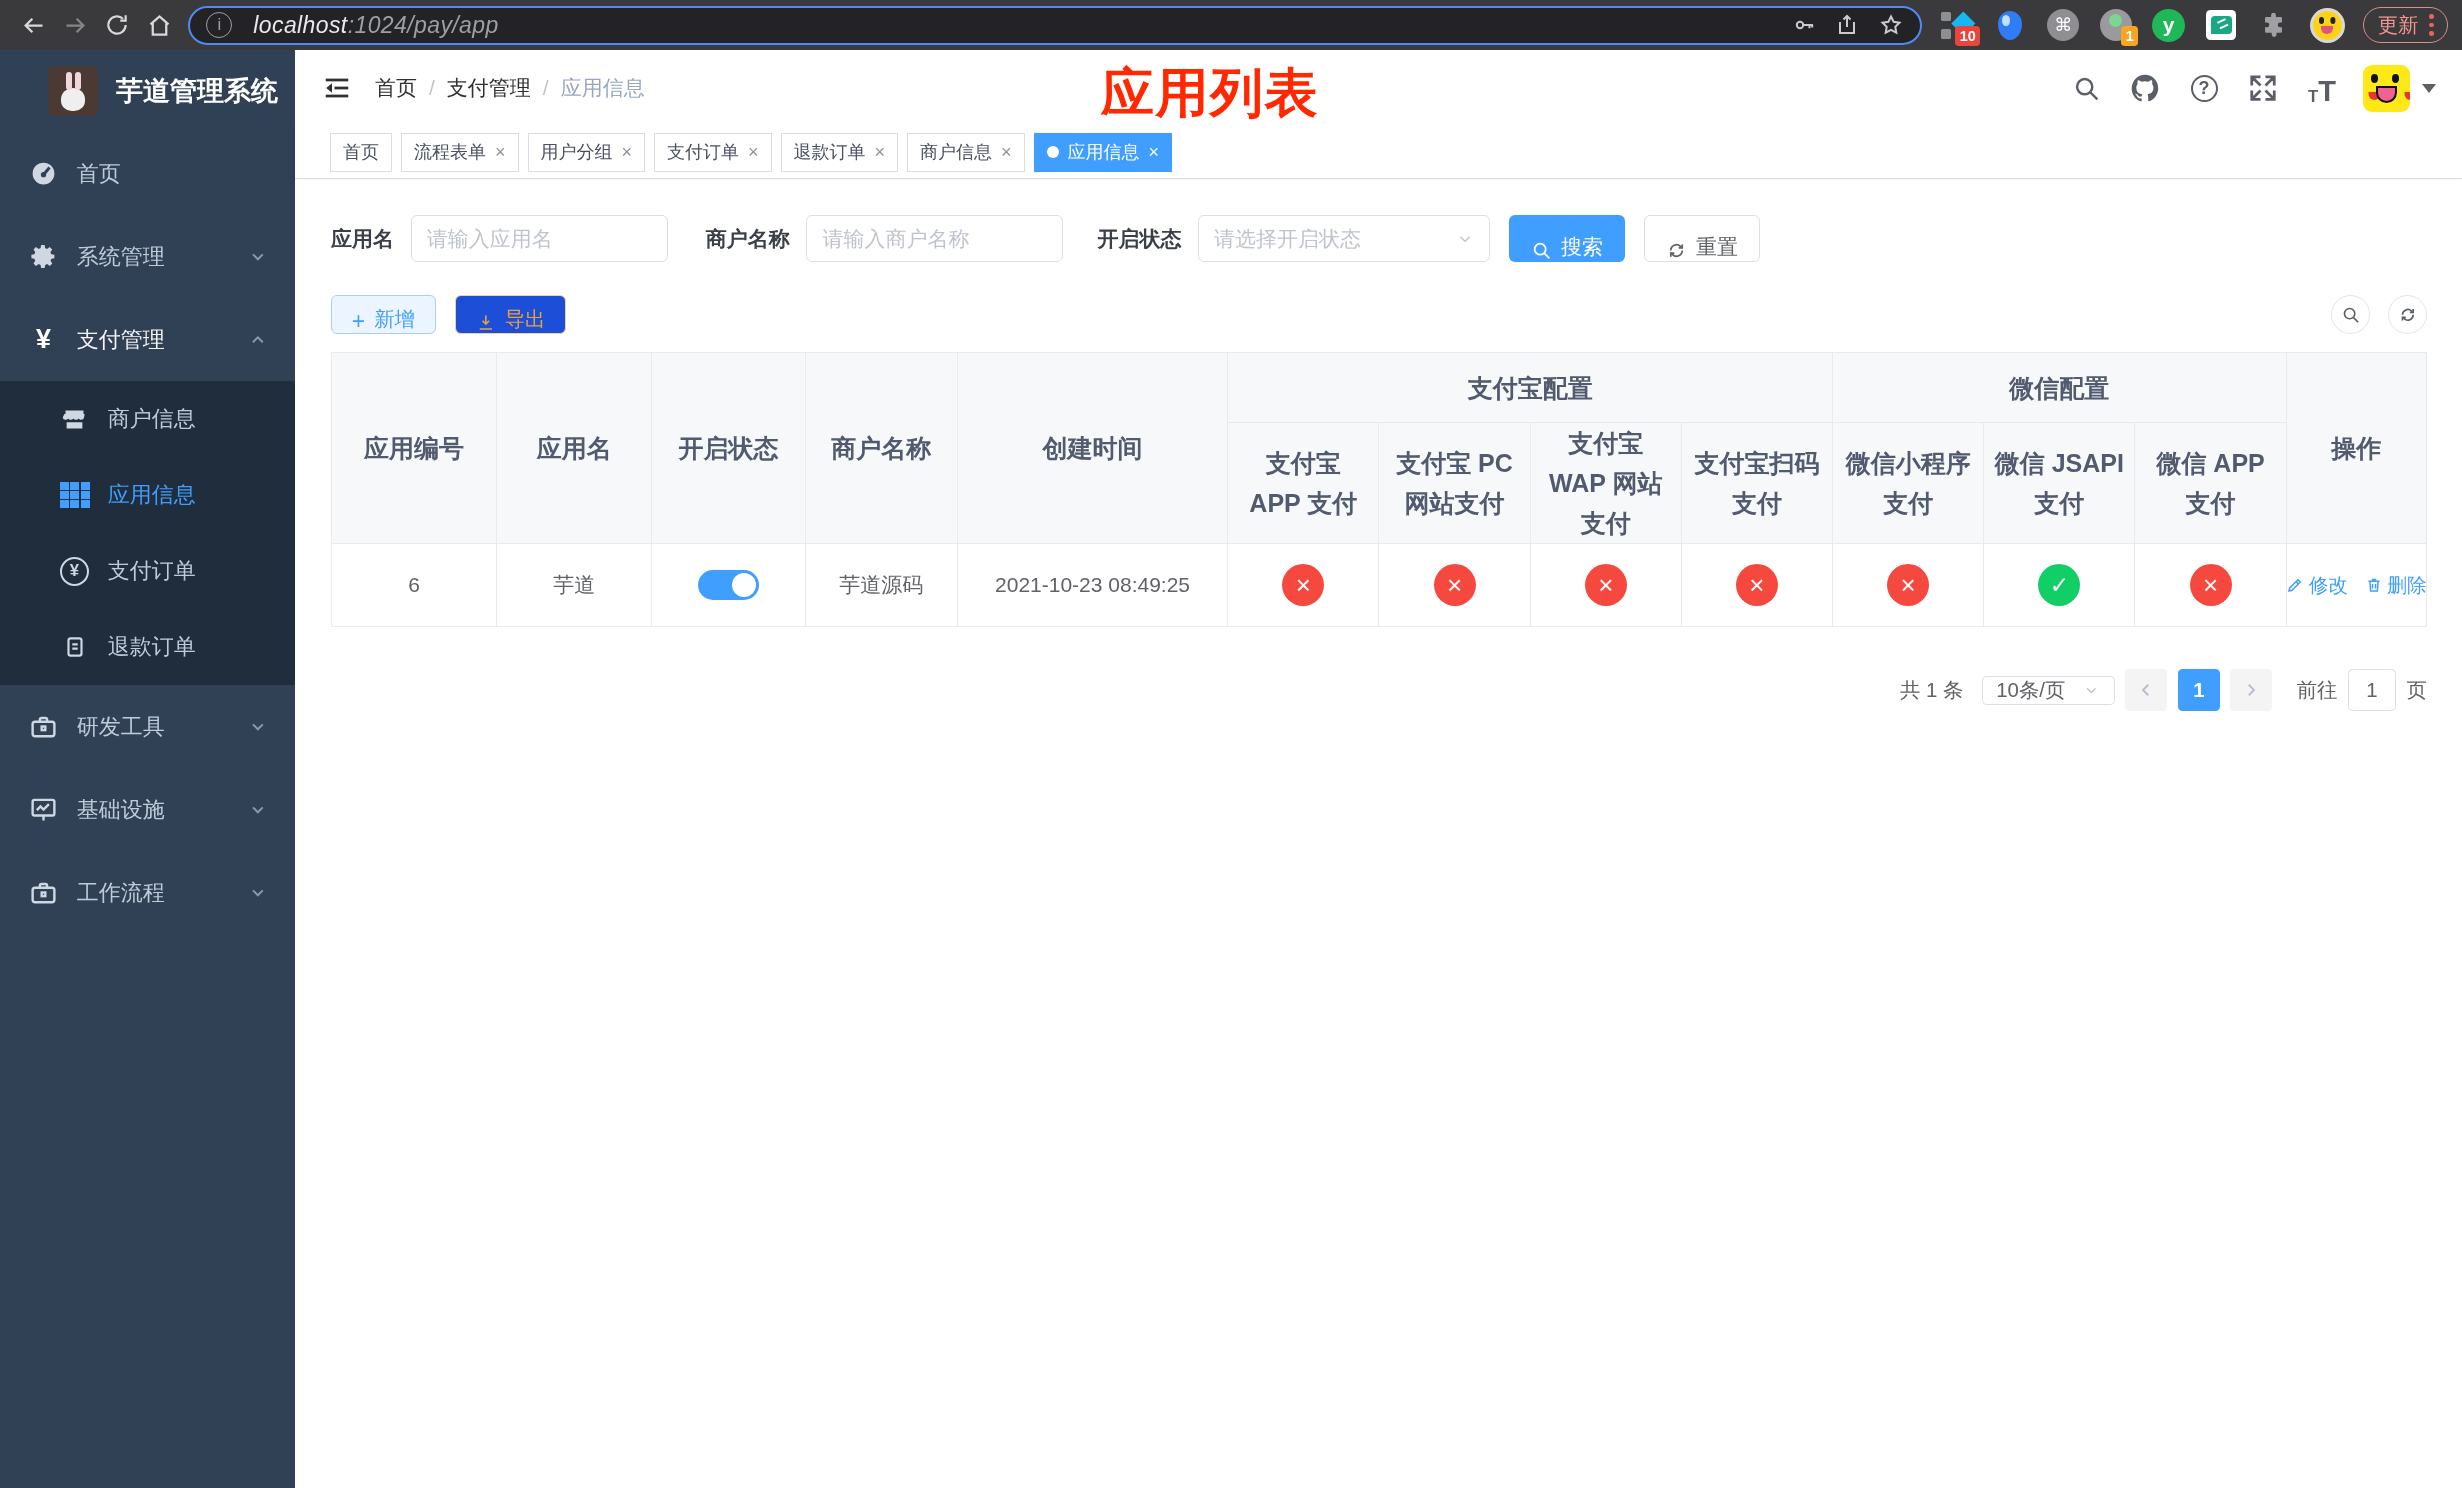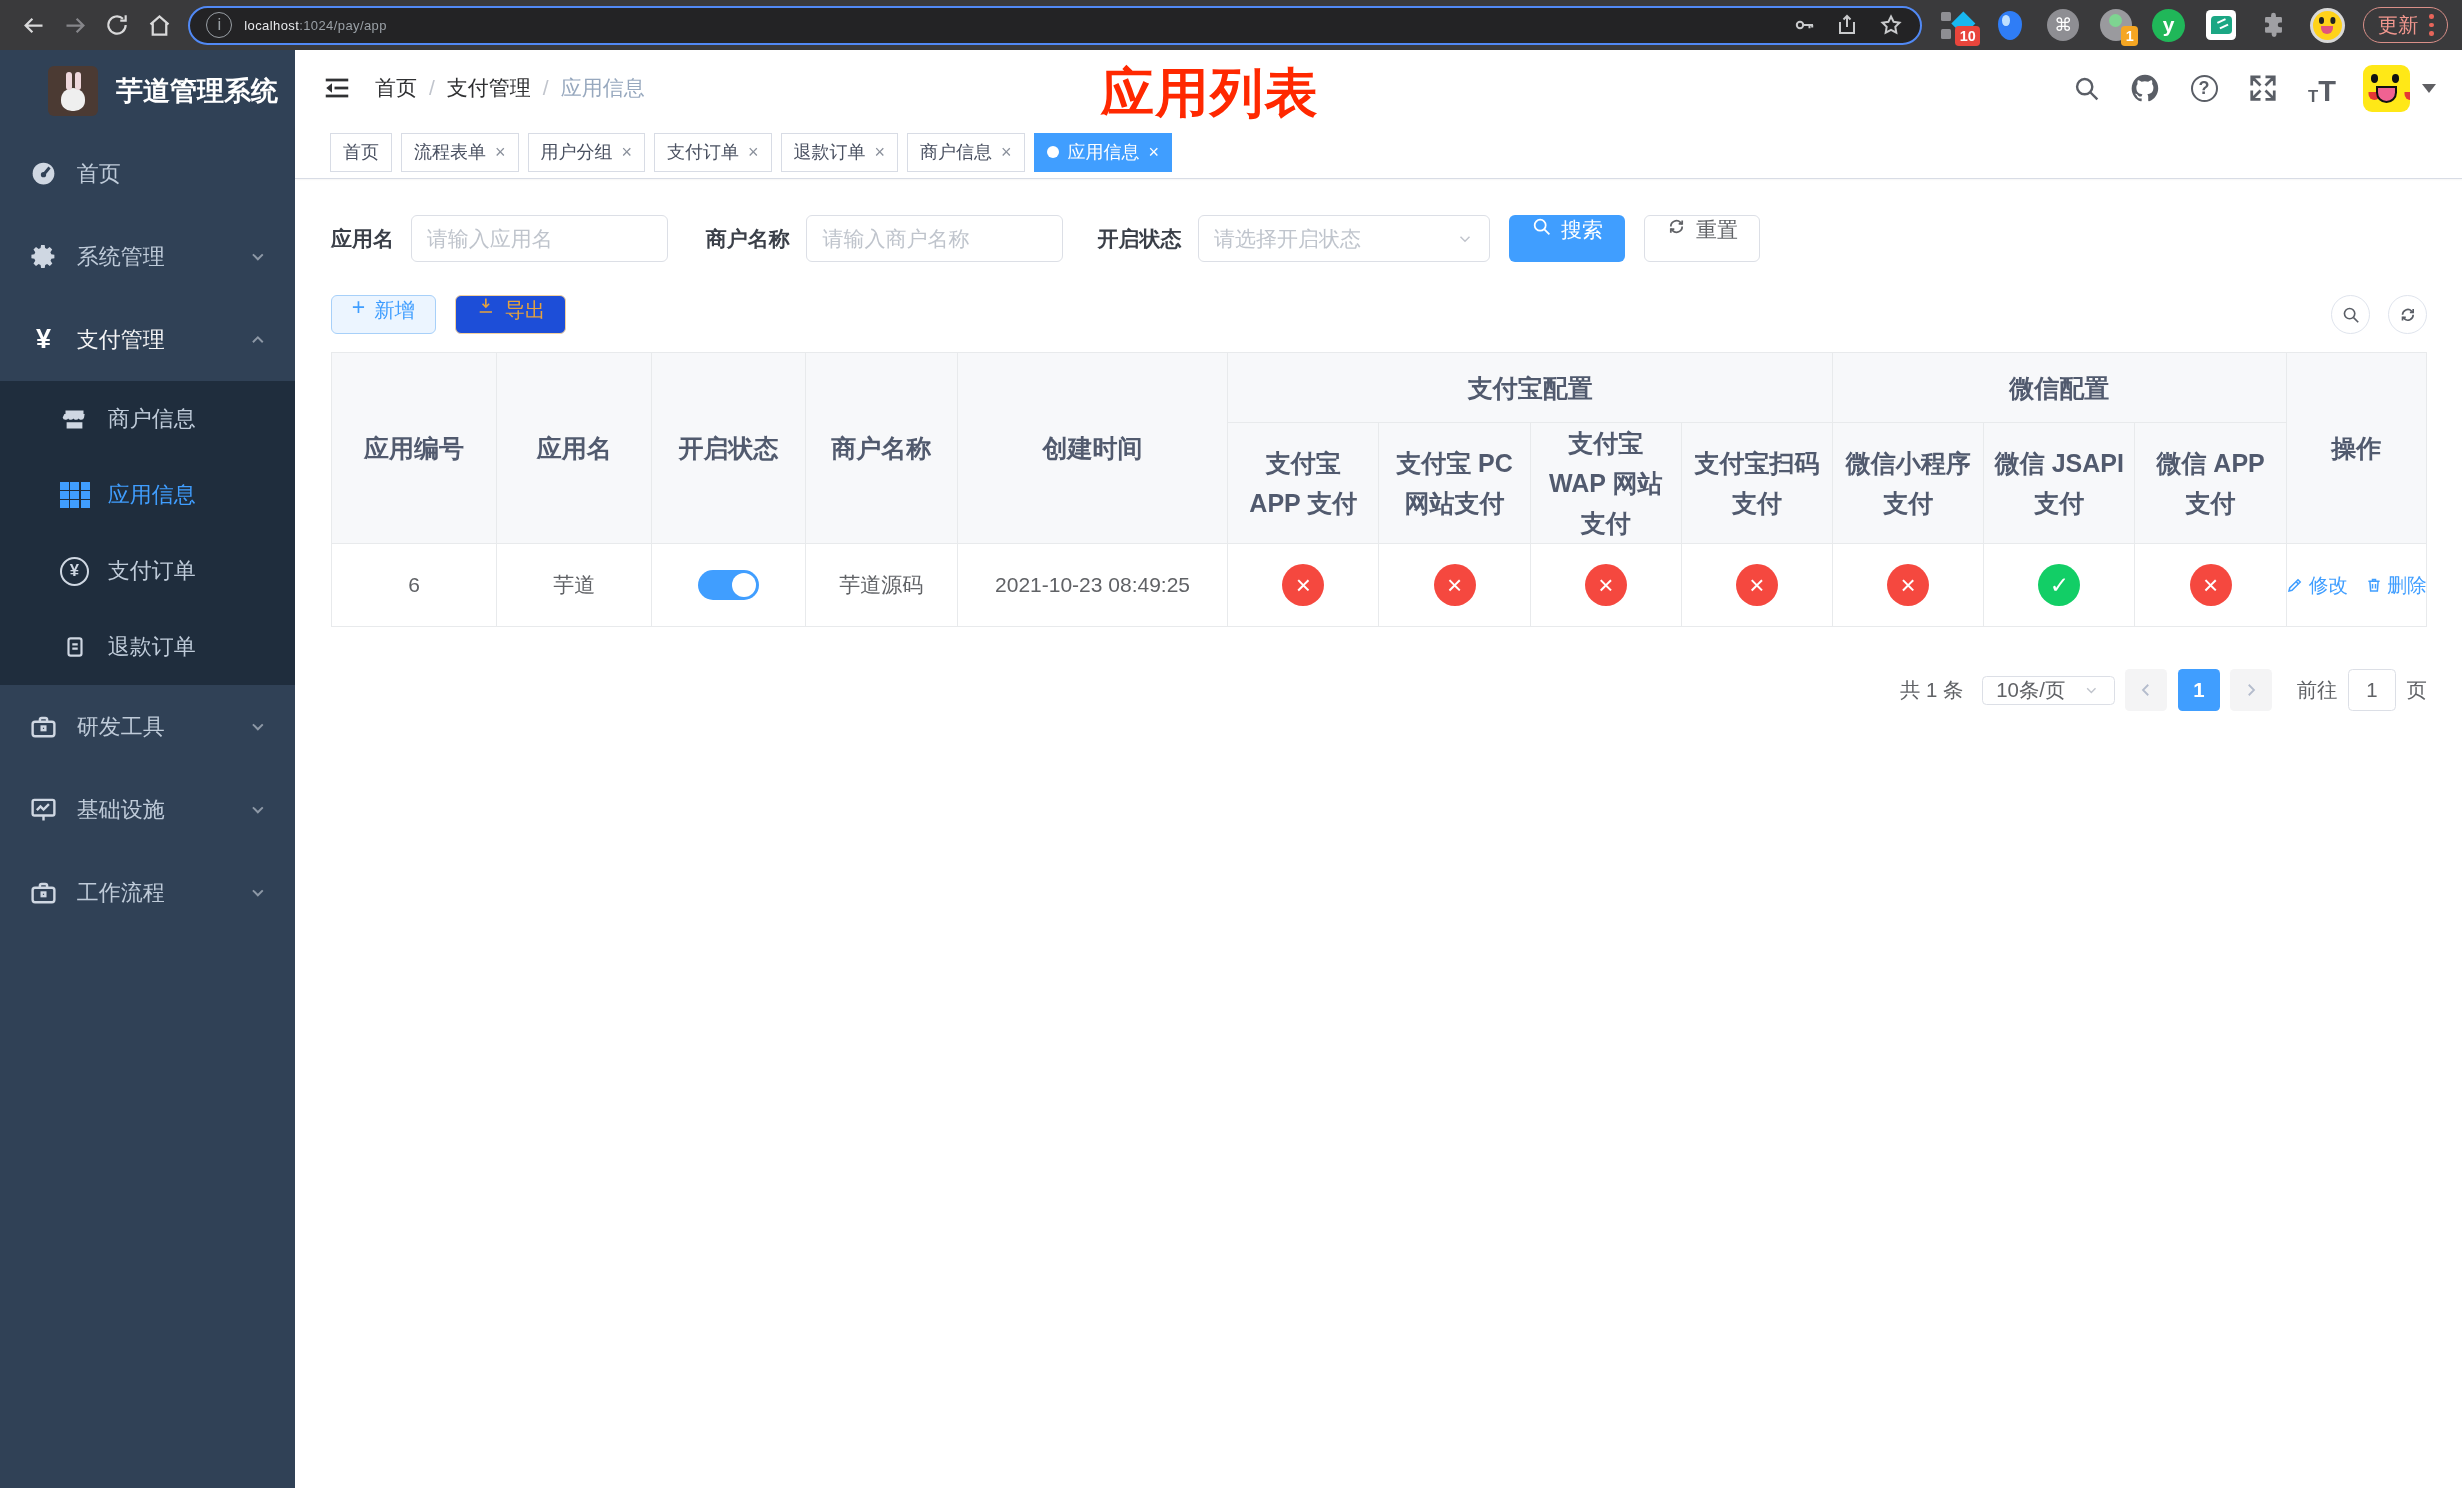--- a/index.html
+++ b/index.html
@@ -6,21 +6,21 @@
   html,body { width:2462px; height:1489px; overflow:hidden; }
   body { font-family:"Liberation Sans","DejaVu Sans",sans-serif; font-size:21px; color:#606266; background:#fff; }
   svg { display:block; }
 
   
   .browser-bar { height:50px; background:#3a3a3c; display:flex; align-items:center; padding:0 12px; }
   .nav-btn { width:42px; height:42px; display:flex; align-items:center; justify-content:center; color:#d9d9da; flex:none; }
   .nav-btn.disabled { color:#86868a; }
   .url-bar { width:1734px; height:39px; margin-left:7.6px; background:#232325; border:2.3px solid #5189f5; border-radius:20.4px; display:flex; align-items:center; padding:0 16.7px; flex:none; }
   .url-info { width:26px; height:26px; border:1.5px solid #9aa0a6; border-radius:50%; color:#9aa0a6; font-size:16.7px; display:flex; align-items:center; justify-content:center; flex:none; }
-  .url-text { margin-left:12px; font-size:13px; letter-spacing:0.4px; white-space:nowrap; }
+  .url-text { margin-left:21px; font-size:23px; letter-spacing:0.4px; white-space:nowrap;font-style:italic; }
   .url-host { color:#e8eaed; }
   .url-rest { color:#9aa0a6; }
   .url-spacer { flex:1; }
   .url-action { color:#c9cacc; margin-left:19.7px; flex:none; }
   .ext-strip { display:flex; align-items:center; margin-left:19.7px; gap:19.7px; }
   .ext { position:relative; width:33px; height:33px; display:flex; align-items:center; justify-content:center; flex:none; }
   .badge { position:absolute; bottom:-4.5px; right:-6px; background:#e8453c; color:#fff; font-size:14.4px; line-height:1; padding:3px 4.5px; border-radius:3.8px; font-weight:700; }
   .badge.orange { background:#f5a623; }
   .ext-sq1,.ext-sq2 { position:absolute; width:9.8px; height:9.8px; background:#8e8e93; border-radius:1.5px; left:0; }
   .ext-sq1 { top:3px; } .ext-sq2 { bottom:3px; }
@@ -98,21 +98,21 @@
 
   
   .content { flex:1; padding:36px 36px 0 36px; }
   .filter-row { display:flex; align-items:center; }
   .f-label { font-weight:700; color:#3a3f48; margin-right:16.7px; white-space:nowrap; }
   .f-input { width:257px; height:47px; border:0.8px solid #dcdfe6; border-radius:6px; padding:0 15px; font-size:21px; color:#606266; font-family:inherit; }
   .f-input::placeholder { color:#bfc4cc; }
   .f-select { width:292px; height:47px; border:0.8px solid #dcdfe6; border-radius:6px; padding:13px 15px; display:flex; align-items:center; color:#bfc4cc; }
   .f-select .sel-arrow { margin-left:auto; color:#c0c4cc; }
   .gap50 { width:38px; } .gap45 { width:34px; } .gap25 { width:19px; }
-  .btn { height:47px; border-radius:6px; display:inline-flex; align-items:flex-start; justify-content:center; gap:9px; font-size:21px; padding:0 21px; border:0.8px solid transparent; cursor:pointer; font-family:inherit; }
+  .btn { height:47px; border-radius:6px; display:inline-flex; align-items:flex-end; justify-content:center; gap:9px; font-size:21px; padding:0 21px; border:0.8px solid transparent; cursor:pointer; font-family:inherit; }
   .btn-primary { background:#409eff; color:#fff; }
   .btn-plain { background:#fff; border-color:#dcdfe6; color:#606266; }
 
   .toolbar-row { margin-top:33px; display:flex; align-items:center; }
   .btn-sm { height:39px; font-size:20.4px; padding:0 19.7px; }
   .btn-add { background:#ecf5ff; border-color:#a7d0f9; color:#409eff; margin-right:19.7px; }
   .btn-export { background:#1d4ed8; border-color:#f3d19e; color:#e6a23c; }
   .plus-glyph { font-size:23px; line-height:1; }
   .tool-circles { margin-left:auto; display:flex; gap:18px; }
   .circle-btn { width:39px; height:39px; border-radius:50%; border:0.8px solid #dfe4ed; background:#fff; display:flex; align-items:center; justify-content:center; color:#5a5e66; cursor:pointer; }

